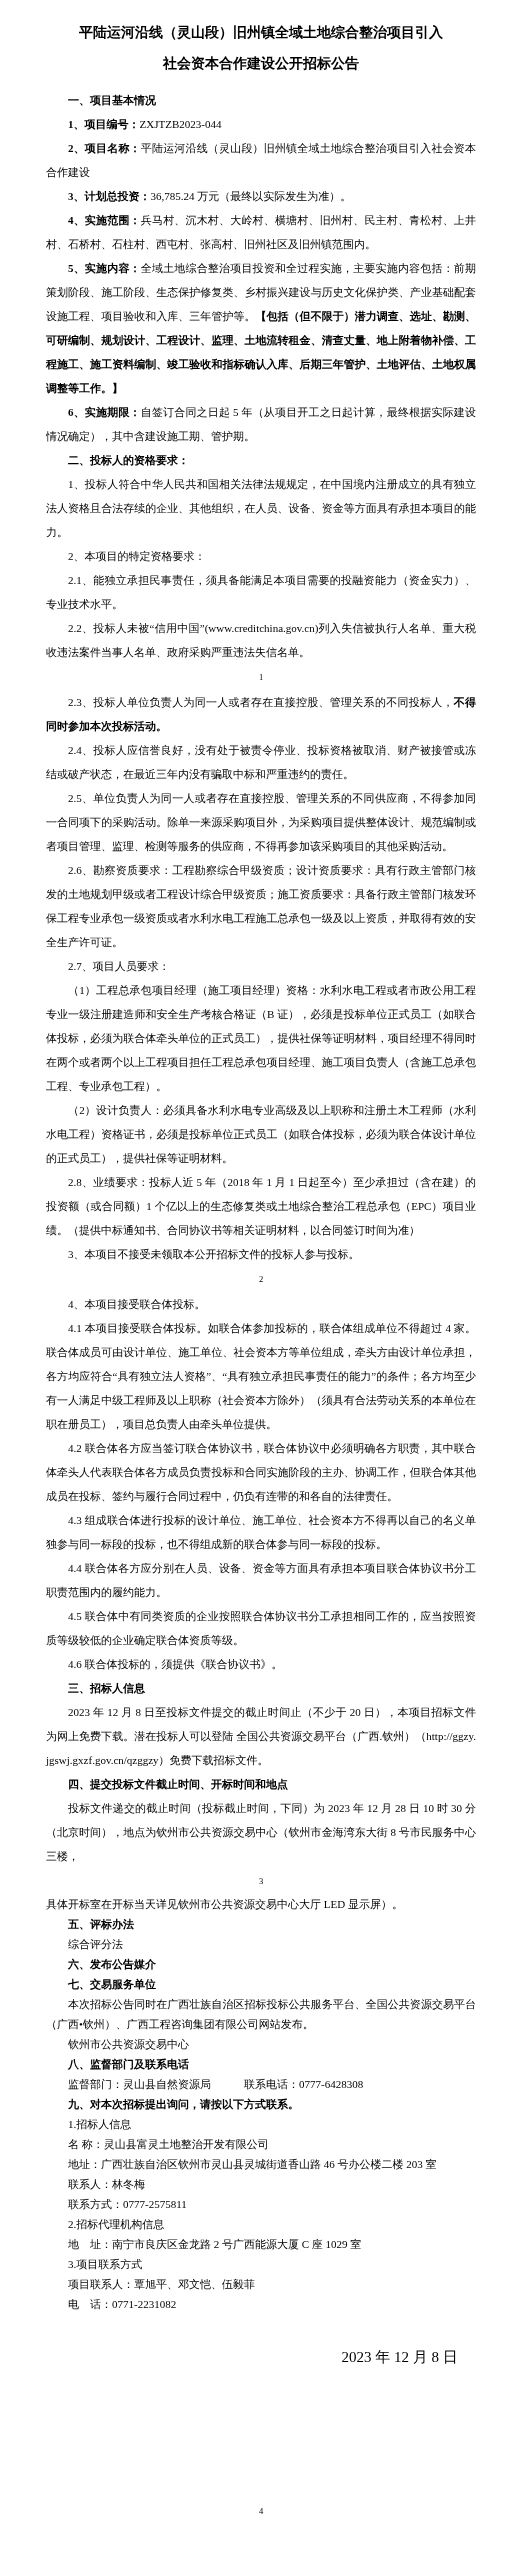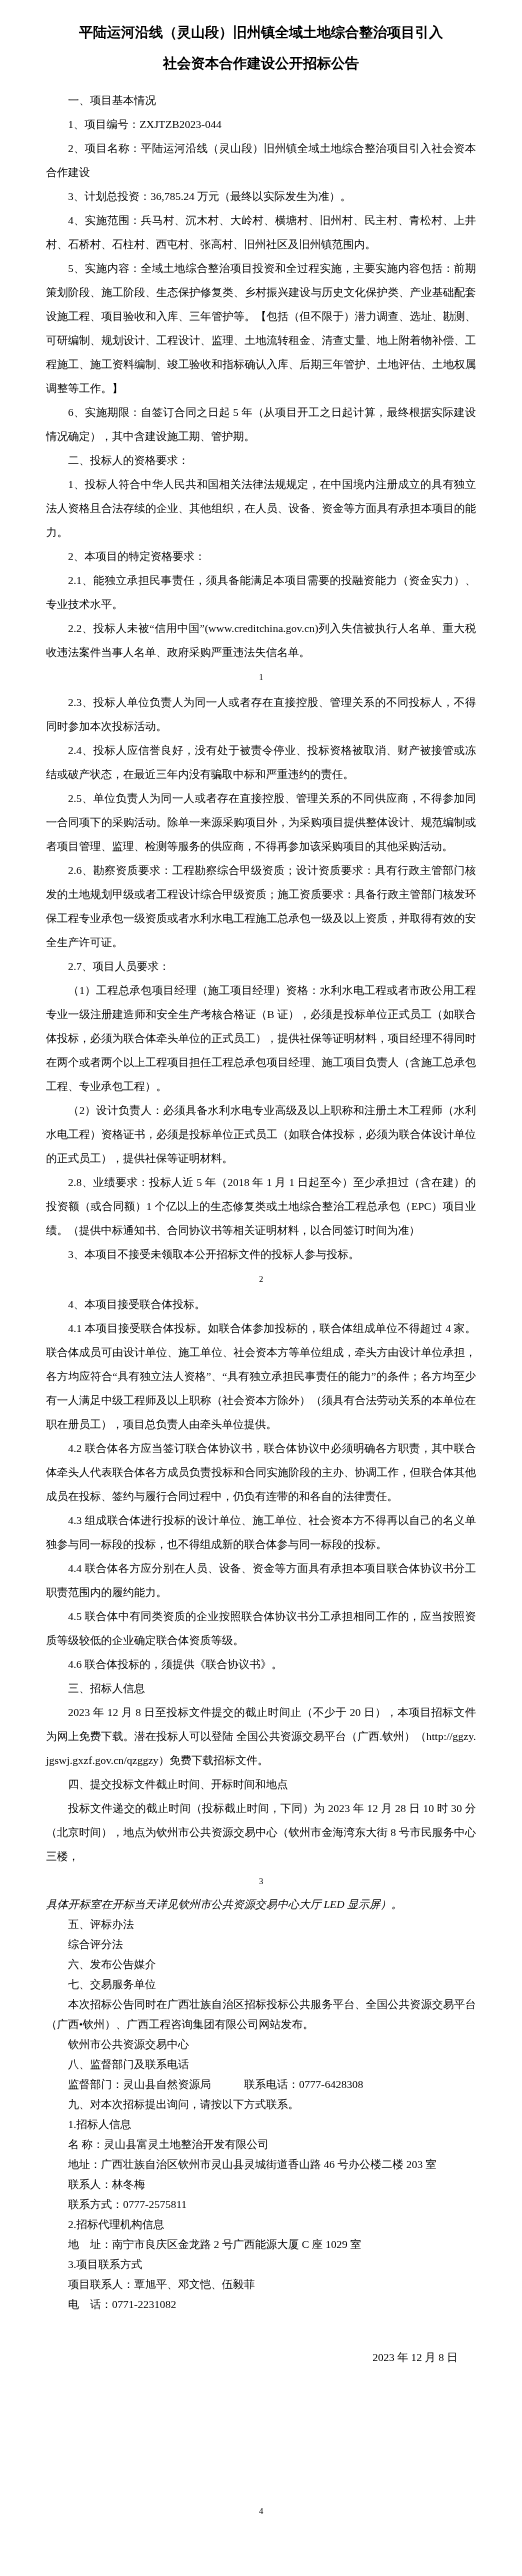--- a/index.html
+++ b/index.html
@@ -28,35 +28,35 @@
     margin: 0 0 9.1px 0;
   }
   p.para {
     font-size: 11px;
     line-height: 24px;
     margin: 0;
     text-align: justify;
     text-indent: 2em;
     word-break: break-all;
   }
-  p.para.no-indent { text-indent: 0; font-style: italic; }
+  p.para.no-indent { text-indent: 0; }
   p.para.tight { line-height: 20px; }
   .page-num {
     font-size: 8.5px;
     line-height: 26px;
     text-align: center;
     margin: 0;
   }
   .date-line {
-    font-size: 11px;
+    font-size: 15px;
     line-height: 20px;
     text-align: right;
     padding-right: 18.3px;
   }
-  b { font-weight: normal; }
+  b { font-weight: bold; }
 </style>
 </head>
 <body>
 
 <div class="page">
   <div class="content">
       <div class="doc-title">
         <div>平陆运河沿线（灵山段）旧州镇全域土地综合整治项目引入</div>
         <div>社会资本合作建设公开招标公告</div>
       </div>

